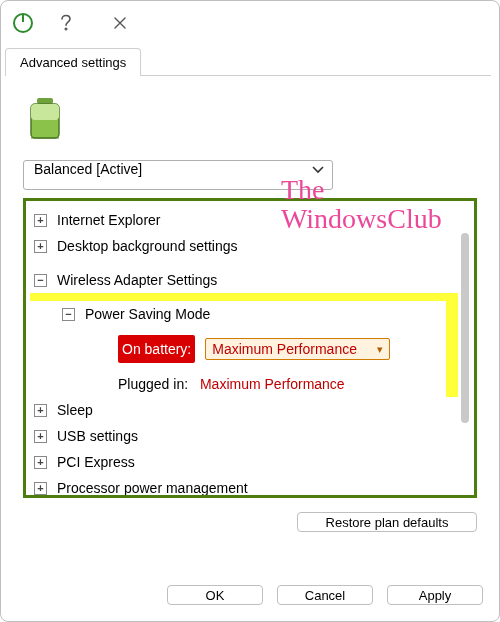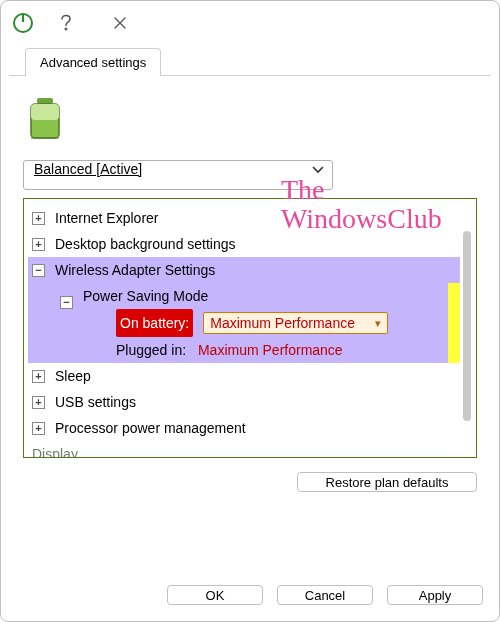--- a/index.html
+++ b/index.html
@@ -44,21 +44,21 @@
   }
   .titlebar .ctrl {
     width: 46px; height: 40px;
     display: flex; align-items: center; justify-content: center;
     color: #444;
   }
   .titlebar .ctrl svg { stroke: #555; }
 
   
   .tabs {
-    padding: 2px 8px 0 24px;
+    padding: 2px 8px 0 4px;
   }
   .tab {
     display: inline-block;
     padding: 6px 14px 6px 14px;
     font-size: 13px;
     border: 1px solid #cfcfcf;
     border-bottom: none;
     border-top-left-radius: 4px;
     border-top-right-radius: 4px;
     position: relative;
@@ -99,29 +99,28 @@
     height: 30px;
     border: 1px solid #b0b0b0;
     border-radius: 3px;
     display: flex;
     align-items: center;
     justify-content: space-between;
     padding: 0 8px 13px 10px;
     font-size: 14px;
     margin-bottom: 8px;
     background: #fff;
-    text-decoration: underline;
   }
   .plan-select .chev { color:#333; }
 
   
   .tree-wrap {
     position: relative;
-    border: 1px solid #4d7c0f;
-    height: 260px;
+    border: 3px solid #4d7c0f;
+    height: 300px;
     padding: 6px 4px 4px 4px;
     background: #fff;
     overflow: hidden;
   }
   
   .vscroll {
     position: absolute;
     right: 2px; top: 2px; bottom: 2px;
     width: 14px;
     background: #fff;
@@ -142,42 +141,42 @@
     line-height: 26px;
     white-space: nowrap;
   }
   .row {
     display: flex;
     align-items: center;
     gap: 4px;
     padding-left: 4px;
   }
   .indent1 { padding-left: 4px; }
-  .indent2 { padding-left: 32px; align-items: flex-end; }
+  .indent2 { padding-left: 32px; }
   .indent3 { padding-left: 88px; }
 
   .expander {
     width: 13px; height: 13px;
     border: 1px solid #888;
     display: inline-flex;
     align-items: center; justify-content: center;
     margin-right: 6px;
     font-size: 11px;
     line-height: 11px;
     color: #444;
     background: #fff;
   }
   .expander.minus::before { content: "−"; font-weight:600; }
   .expander.plus::before  { content: "+"; font-weight:600; }
 
   
   .hl {
     background: #ffff3a;
   }
-  .hl .row, .hl li { background: #c4b5fd; }
+  .hl .row, .hl li { background: #ffffff; margin-top: 8px; }
 
   .on-batt-label {
     background: #d80000;
     color: #fff;
     padding: 1px 4px;
     border-radius: 2px;
     margin-right: 6px;
   }
   .val-red { color: #c00000; }
   .val-select {
@@ -340,20 +339,26 @@
           </li>
         <li>
             <div class="row indent1">
           <span class="expander plus"></span>
           <span>USB settings</span>
         </div>
           </li>
         <li>
             <div class="row indent1">
           <span class="expander plus"></span>
+          <span>PCI Express</span>
+        </div>
+          </li>
+        <li>
+            <div class="row indent1">
+          <span class="expander plus"></span>
           <span>Processor power management</span>
         </div>
           </li>
         <li>
             <div class="row indent1" style="opacity:.55;">
 
           <span>Display</span>
         </div>
           </li>
       </ul>

